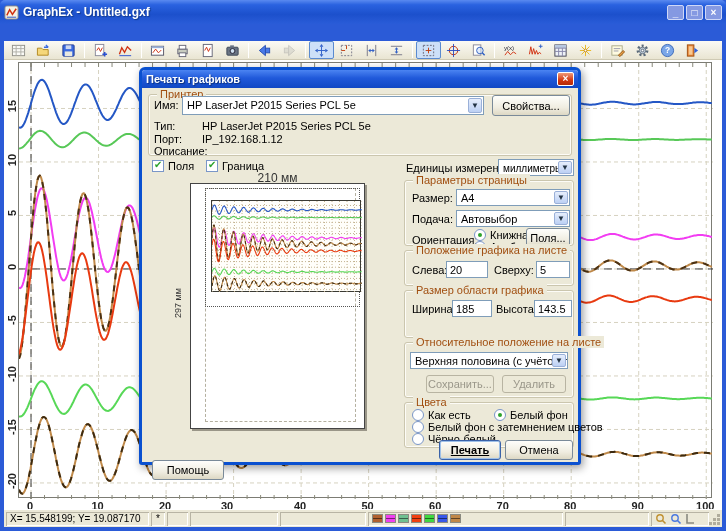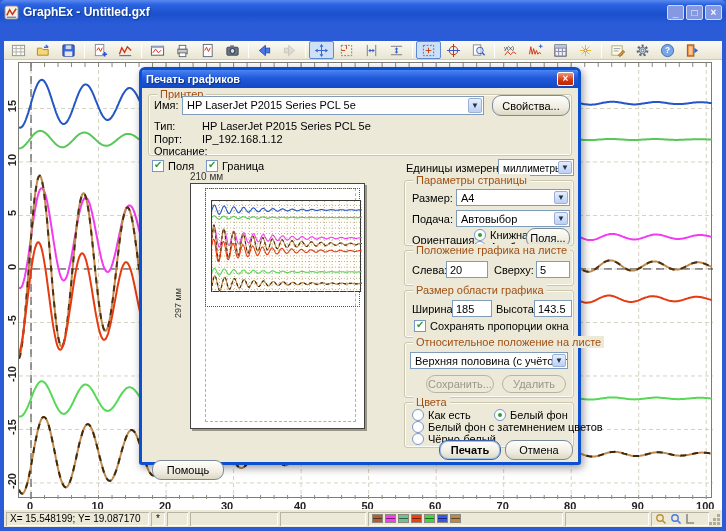--- a/index.html
+++ b/index.html
@@ -49,34 +49,34 @@
              background:linear-gradient(#f09a78,#d33610 60%,#b42a08);font-size:10px;line-height:12px;text-align:center;}
   .dlg-body{position:relative;width:436px;height:377px;}
   .group{position:absolute;border:1px solid #cbc6ae;border-radius:3px;box-shadow:inset 0 0 0 1px #fdfcf7;}
   .glabel{position:absolute;top:-7px;left:8px;background:#ece9d8;padding:0 3px;color:#a14f11;white-space:nowrap;}
   .lbl{position:absolute;white-space:nowrap;}
   .combo{position:absolute;background:#fff;border:1px solid #7f9db9;line-height:15px;
          padding:1px 18px 0 4px;overflow:hidden;white-space:nowrap;}
   .combo .arrow{position:absolute;right:1px;top:1px;bottom:1px;width:14px;border:1px solid #9ab0d8;border-radius:2px;
         background:linear-gradient(#e6eefc,#bcd0f4);font-size:8px;color:#234;display:flex;align-items:center;justify-content:center;}
   .btn{position:absolute;display:flex;align-items:center;justify-content:center;
-       background:linear-gradient(#fefefb,#f0ede1 60%,#ddd8c4);border:1px solid #7a8a99;border-radius:9px;}
-  .btn.default{border:1px solid #3a62a8;box-shadow:0 0 0 1px #9ec0e8 inset;font-weight:bold;}
+       background:linear-gradient(#fefefb,#f0ede1 60%,#ddd8c4);border:1px solid #7a8a99;border-radius:3px;}
+  .btn.default{border:1px solid #3a62a8;box-shadow:0 0 0 1px #9ec0e8 inset;font-weight:bold;text-decoration:underline;}
   .btn.disabled{color:#9a978a;background:#ece9d8;border-color:#b8b4a2;}
   .chk,.radio{position:absolute;display:flex;align-items:center;gap:4px;white-space:nowrap;}
   .chk .box,.radio .box{width:12px;height:12px;background:#fff;border:1px solid #7a96c8;position:relative;flex:none;}
   .radio .box{border-radius:50%;}
   .chk.checked .box::after{content:"\2714";color:#2da32d;font-size:10px;position:absolute;left:1px;top:-2px;}
   .radio.checked .box::after{content:"";position:absolute;left:3px;top:3px;width:4px;height:4px;border-radius:50%;background:#2da32d;}
   .inp{position:absolute;background:#fff;border:1px solid #7f9db9;font-size:11px;padding:0 3px;
        font-family:"Liberation Sans","DejaVu Sans",sans-serif;}
   
   .page{position:absolute;left:48px;top:95px;width:175px;height:246px;background:#fff;
         border:1px solid #444;box-shadow:2px 2px 0 #9a9688;}
-  .page-label-top{position:absolute;left:48px;top:83px;width:175px;font-size:10px;color:#333;}
+  .page-label-top{position:absolute;left:48px;top:83px;width:175px;text-align:center;font-size:12px;color:#333;}
   .page-label-left{position:absolute;left:16px;top:205px;width:40px;font-size:9px;color:#333;transform:rotate(-90deg);}
   .mrect{position:absolute;left:14px;top:4px;width:151px;height:234px;border:1px dashed #b4b0a0;}
   .grect{position:absolute;left:14px;top:4px;width:155px;height:119px;border:1px dotted #555;}
   .miniplot{position:absolute;left:20px;top:16px;width:150px;height:92px;border:1px solid #3a3a34;background:#fffefa;}
 </style>
 </head>
 <body>
 
 <div class="screen">
 
@@ -546,24 +546,20 @@
       <div class="lbl" style="left:352px;top:176px">Сверху:</div>
       <input class="inp" style="left: 394px; top: 173px; width: 34px; height: 17px;" value="5">
 
       <div class="group" style="left:262px;top:202px;width:170px;height:48px">
         <div class="glabel">Размер области графика</div>
       </div>
       <div class="lbl" style="left:270px;top:215px">Ширина:</div>
       <input class="inp" style="left: 310px; top: 212px; width: 40px; height: 17px;" value="185">
       <div class="lbl" style="left:354px;top:215px">Высота:</div>
       <input class="inp" style="left: 392px; top: 212px; width: 38px; height: 17px;" value="143.5">
-      <div class="chk checked" style="left:272px;top:232px">
-          <span class="box"></span>
-          <span>Сохранять пропорции окна</span>
-        </div>
 
       <div class="group" style="left:262px;top:254px;width:170px;height:56px">
         <div class="glabel">Относительное положение на листе</div>
       </div>
       <div class="combo" style="left:268px;top:264px;width:158px;height:17px"><span>Верхняя половина (с учётом пропорц</span><span class="arrow">▼</span></div>
       <div class="btn disabled" style="left:284px;top:287px;width:68px;height:18px">Сохранить...</div>
       <div class="btn disabled" style="left:360px;top:287px;width:64px;height:18px">Удалить</div>
 
       <div class="group" style="left:262px;top:314px;width:170px;height:46px">
         <div class="glabel">Цвета</div>

